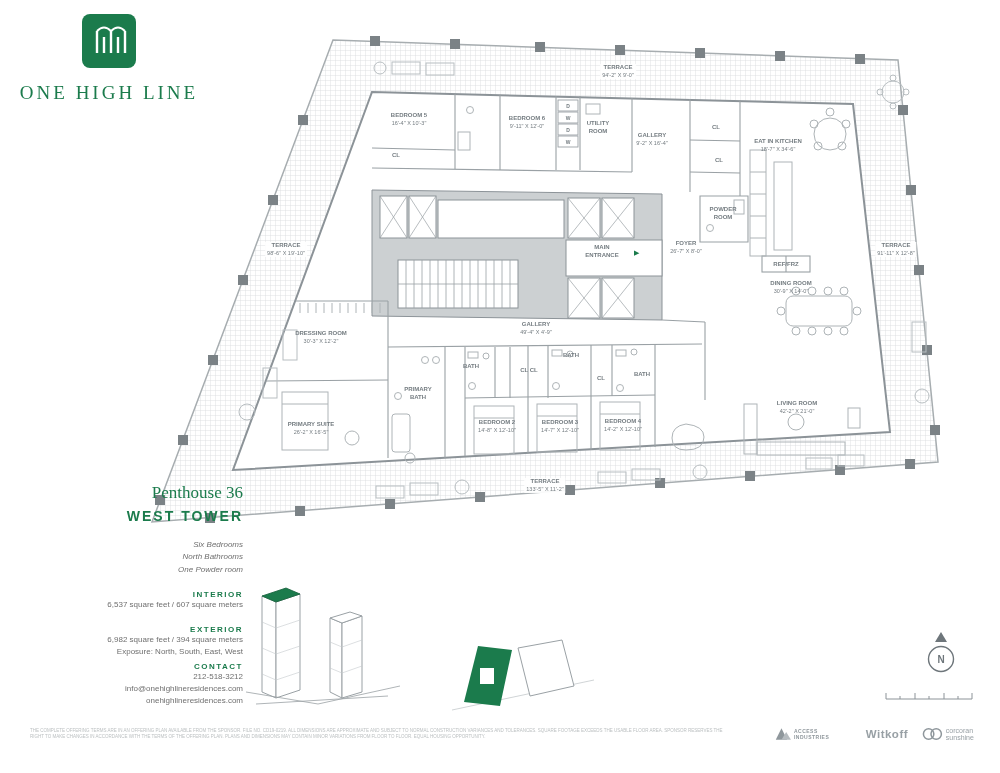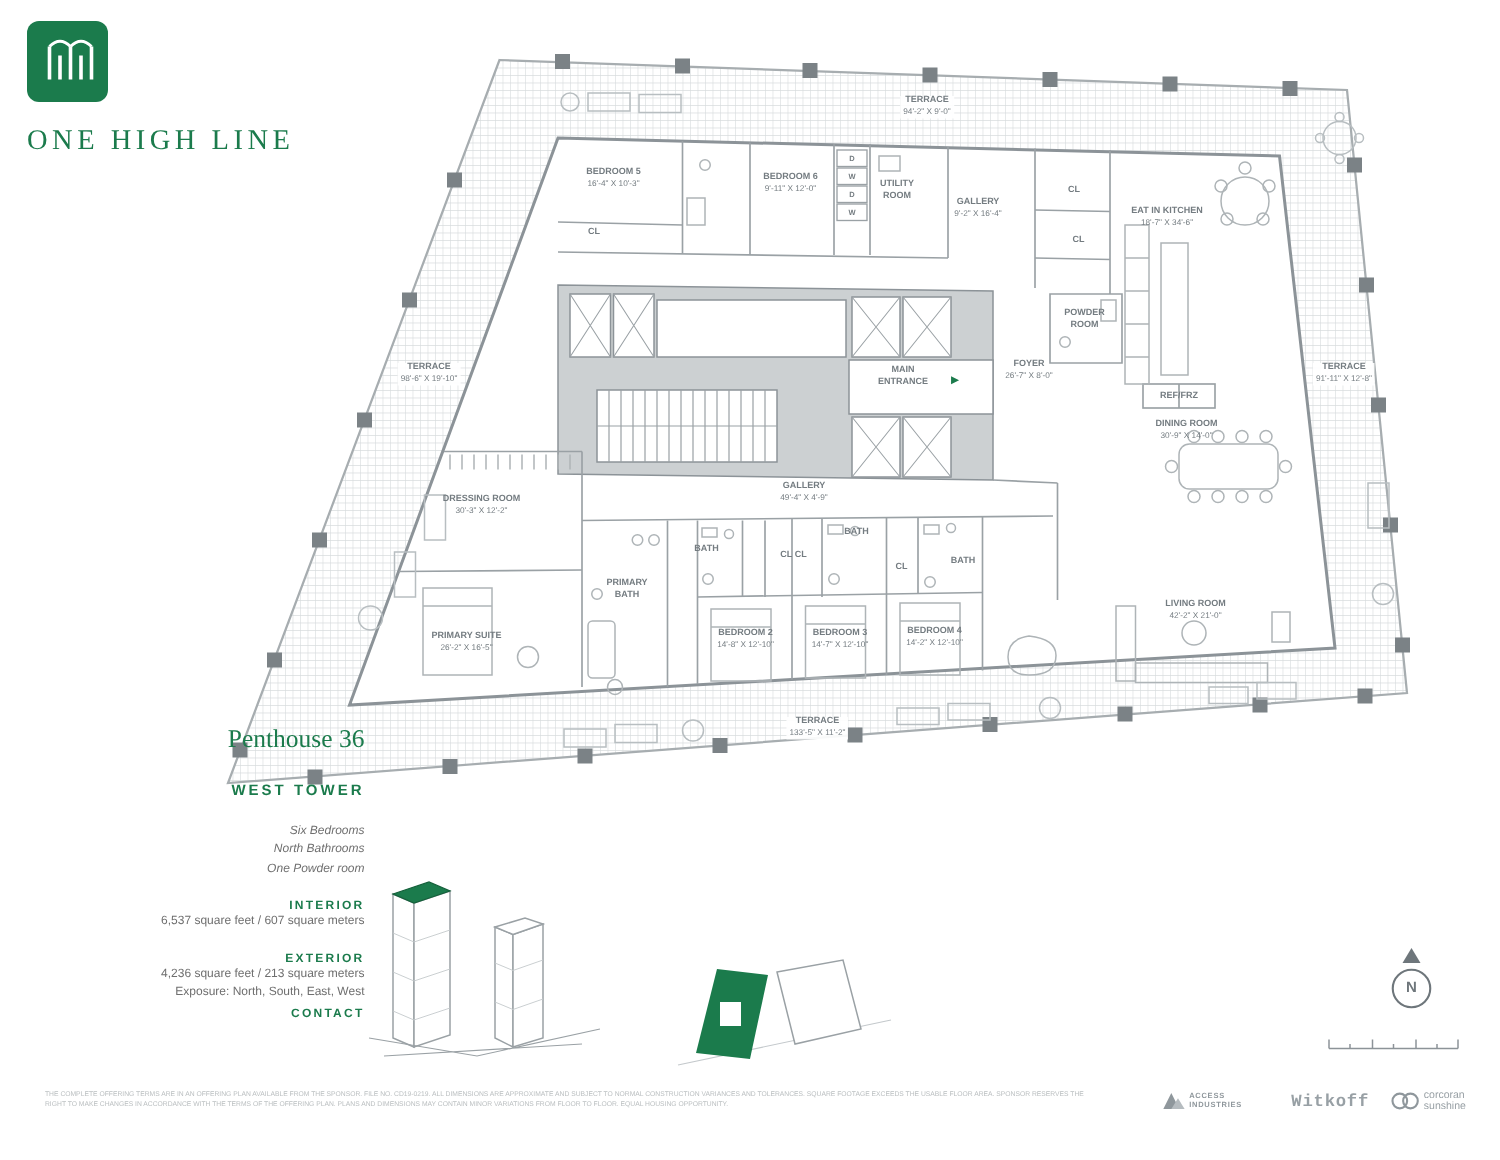--- a/index.html
+++ b/index.html
@@ -2,28 +2,28 @@
 <html style="--green: #1b7b4c;"><head>
 <meta charset="utf-8">
 <style>
   :root { --green:#1b7b4c; }
   * { margin:0; padding:0; box-sizing:border-box; }
   html,body { width:1000px; height:773px; background:#fff; overflow:hidden;
               font-family:"Liberation Sans",sans-serif; position:relative; }
   .abs { position:absolute; }
 
   
-  #logo { position:absolute; left:18px; top:14px; width:206px; text-align:left; }
+  #logo { position:absolute; left:6px; top:14px; width:206px; text-align:center; }
   #logo .wordmark { margin-top:10px; font-family:"Liberation Serif",serif; font-size:19px;
                     letter-spacing:3px; color:var(--green); white-space:nowrap; }
 
   
   #info { position:absolute; left:33px; top:483px; width:210px;text-align:right; }
   #info .ph-title { font-family:"Liberation Serif",serif; font-size:17px; color:var(--green); }
-  #info .tower { font-size:10px; letter-spacing:2px; color:var(--green); font-weight:bold; margin-top:19px; }
+  #info .tower { font-size:14px; letter-spacing:2px; color:var(--green); font-weight:bold; margin-top:5px; }
   #info .features { margin-top:15px; font-size:8px; color:#6f6f6f; line-height:1.55;font-style:italic; }
   #info .sec { margin-top:14px; font-size:8px; letter-spacing:1.5px; color:var(--green); font-weight:bold; }
   #info .val { margin-top:0; font-size:8px; color:#6f6f6f; line-height:1.5; }
   #info .sec.contact { margin-top:4px; }
 
   
   .room-label { position:absolute; transform:translateX(-50%); text-align:center;
                 color:#747c81; font-weight:bold; font-size:6px; line-height:1.3; }
   .room-label .dims { display:block; font-weight:normal; font-size:5.5px; }
   .room-label.bg { background:rgba(255,255,255,.92); padding:0 2px; }
@@ -33,21 +33,21 @@
   
   #compass-n { position:absolute; left:941px; top:659px; transform:translate(-50%,-50%);
                font-size:10px; font-weight:bold; color:#6e767b; }
 
   
   #disclaimer { position:absolute; left:30px; top:727px; width:940px; font-size:6px;
                 color:#bcc0c2; line-height:1.5; transform:scale(.75); transform-origin:0 0;
                 text-transform:uppercase; }
   #logos { position:absolute; left:772px; top:726px; display:flex; align-items:center; gap:14px; }
   #logos .access-text { font-size:5px; letter-spacing:.5px; font-weight:bold; color:#8f979c; }
-  #logos .witkoff-text { font-size:11.5px; letter-spacing:.5px; font-weight:600; color:#98a0a5;font-family:Liberation Mono, monospace; }
+  #logos .witkoff-text { font-size:11.5px; letter-spacing:.5px; font-weight:600; color:#98a0a5; }
   #logos .corcoran-text { font-size:7px; color:#98a0a5; }
   #logos .logo-item { display:flex; align-items:center; gap:3px; }
 </style>
 </head>
 <body>
 
 <div id="logo">
   <svg width="54" height="54" viewBox="0 0 54 54">
     <rect x="0" y="0" width="54" height="54" rx="8" fill="#1b7b4c"></rect>
     <path d="M15 39 V17 M22 39 V23 M29 39 V17 M36 39 V23 M43 39 V17" stroke="#fff" stroke-width="2.4" fill="none"></path>
@@ -280,24 +280,29 @@
   <div class="tower">WEST TOWER</div>
   <div class="features">
     <div>Six Bedrooms</div>
     <div>North Bathrooms</div>
     <div>One Powder room</div>
   </div>
   <div class="sec">INTERIOR</div>
   <div class="val">6,537 square feet / 607 square meters</div>
   <div class="sec">EXTERIOR</div>
   <div class="val">
-    <div>4,236 square feet / 213 square meters</div>
+    <div>6,982 square feet / 394 square meters</div>
     <div>Exposure: North, South, East, West</div>
   </div>
   <div class="sec contact">CONTACT</div>
+  <div class="val">
+    <div>212-518-3212</div>
+    <div>info@onehighlineresidences.com</div>
+    <div>onehighlineresidences.com</div>
+  </div>
 </div>
 
 <svg class="abs" style="left:238px;top:582px" width="170" height="132" viewBox="0 0 170 132">
   <g stroke="#9aa1a5" stroke-width="1" fill="#fff">
     <polygon points="24,14 38,20 38,116 24,110"></polygon>
     <polygon points="38,20 62,12 62,108 38,116"></polygon>
     <polygon points="92,36 104,41 104,116 92,110"></polygon>
     <polygon points="104,41 124,34 124,110 104,116"></polygon>
   </g>
   <polygon points="24,14 48,6 62,12 38,20" fill="#1b7b4c" stroke="#14603a" stroke-width="0.8"></polygon>

